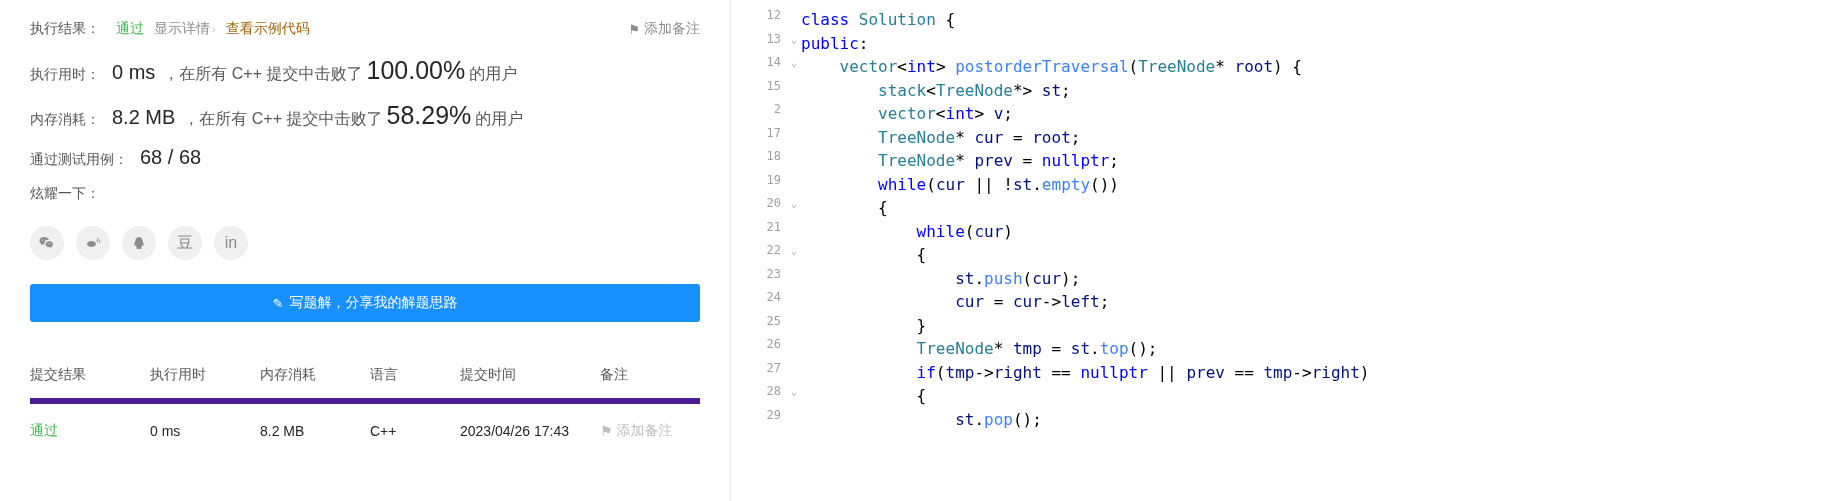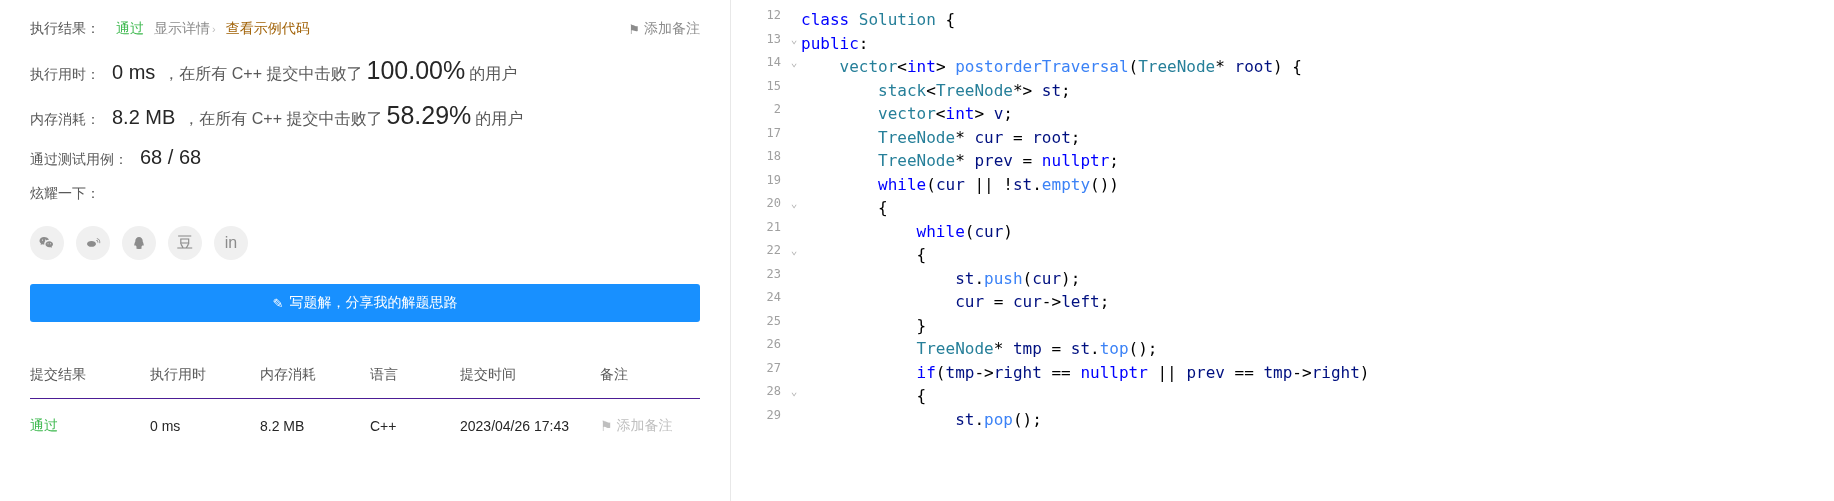--- a/index.html
+++ b/index.html
@@ -20,21 +20,21 @@
 .stat-label { margin-right: 12px; }
 .stat-value { font-size: 20px; font-weight: 400; color: #262626; margin-right: 8px; }
 .stat-tail { font-size: 16px; color: #595959; }
 .stat-percent { font-size: 25px; color: #262626; margin: 0 4px; }
 .share-label { color: #595959; margin-bottom: 23px; display: block; }
 .share-icons { display: flex; gap: 12px; margin-bottom: 24px; }
 .share-icon { width: 34px; height: 34px; border-radius: 50%; background: #f0f0f0; display: flex; align-items: center; justify-content: center; color: #8c8c8c; font-size: 16px; cursor: pointer; }
 .share-btn { width: 100%; background: #1890ff; color: #fff; border: none; padding: 10px; border-radius: 3px; font-size: 14px; cursor: pointer; display: flex; align-items: center; justify-content: center; gap: 6px; margin-bottom: 30px; }
 .pencil-icon { font-size: 13px; }
 .table { width: 100%; }
-.table-header { display: flex; padding: 14px 0; border-bottom: 1px solid #4c1d95; color: #595959; font-weight: 500; }
+.table-header { display: flex; padding: 14px 0; border-bottom: 6px solid #4c1d95; color: #595959; font-weight: 500; }
 .table-row { display: flex; padding: 18px 0; align-items: center; }
 .col-result { width: 120px; }
 .col-time { width: 110px; }
 .col-mem { width: 110px; }
 .col-lang { width: 90px; }
 .col-date { width: 140px; }
 .col-note { flex: 1; }
 .row-pass { color: #3fb950; }
 .row-note { color: #bfbfbf; display: flex; align-items: center; gap: 4px; cursor: pointer; }
 .gutter { width: 56px; background: #fff; text-align: right; padding-right: 6px; color: #a0a0a0; font-family: Consolas, Monaco, monospace; font-size: 12px; line-height: 23.5px; user-select: none; padding-top: 4px; }

